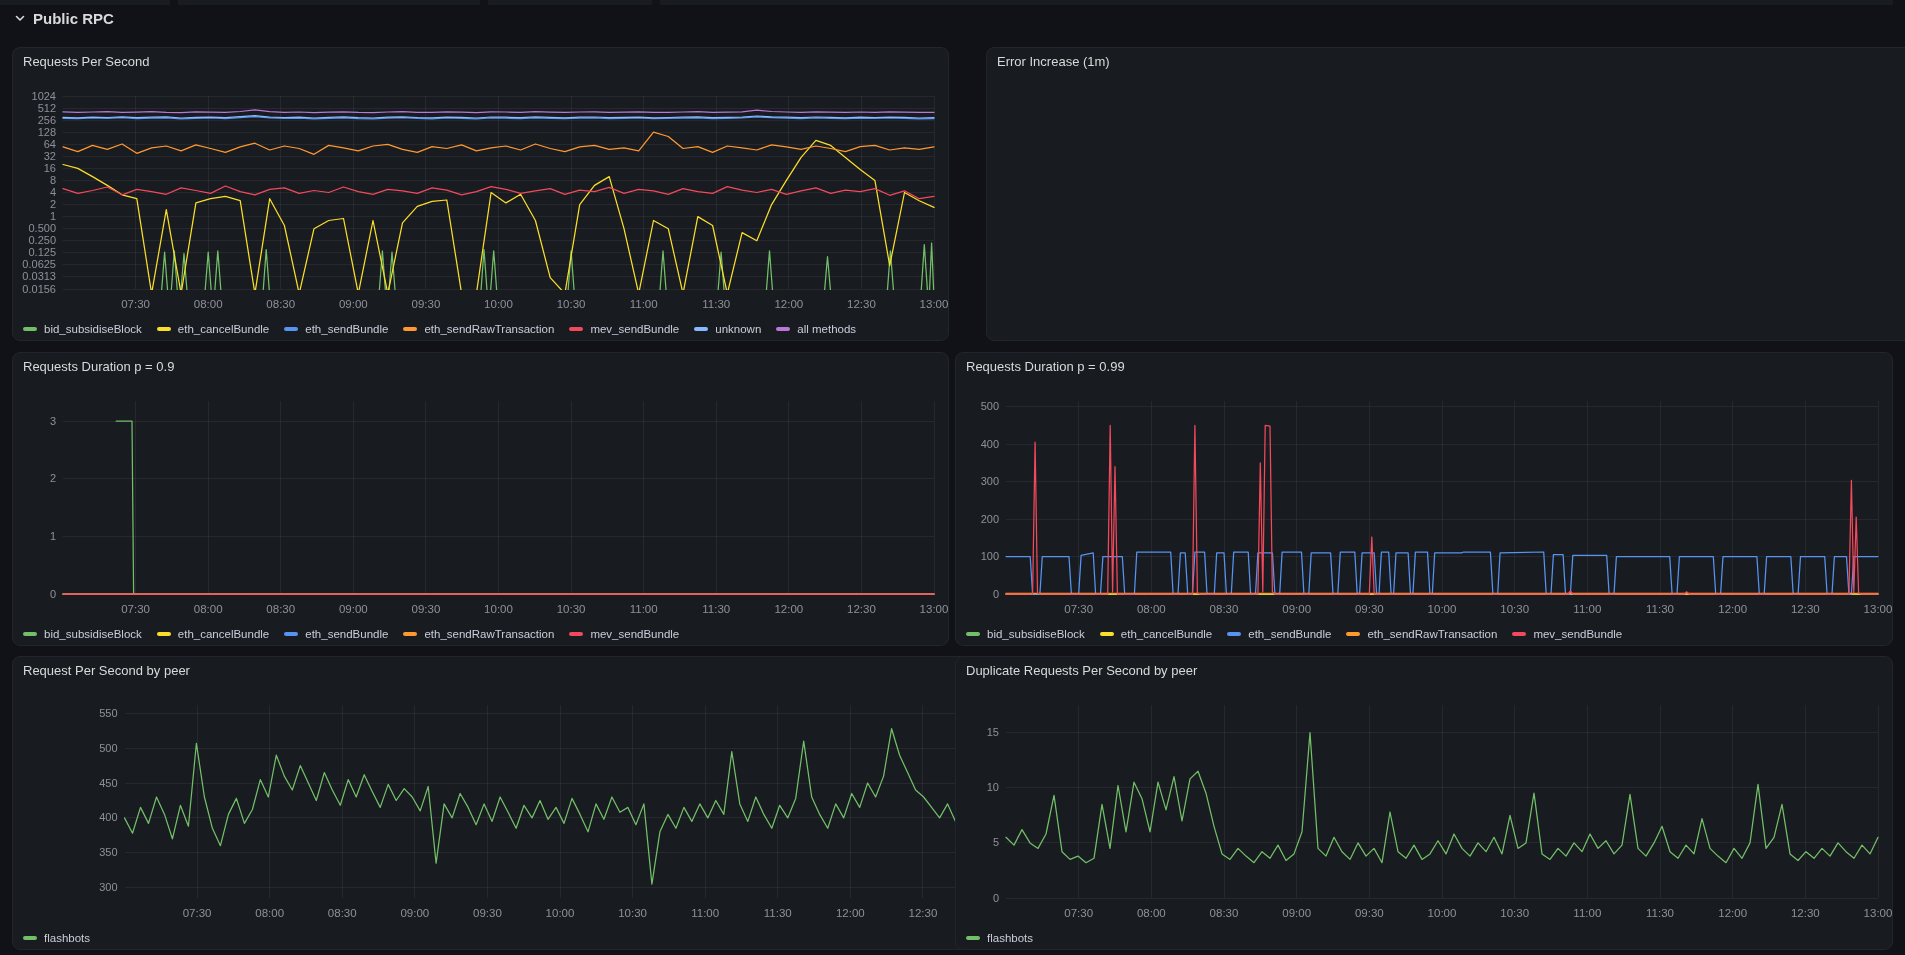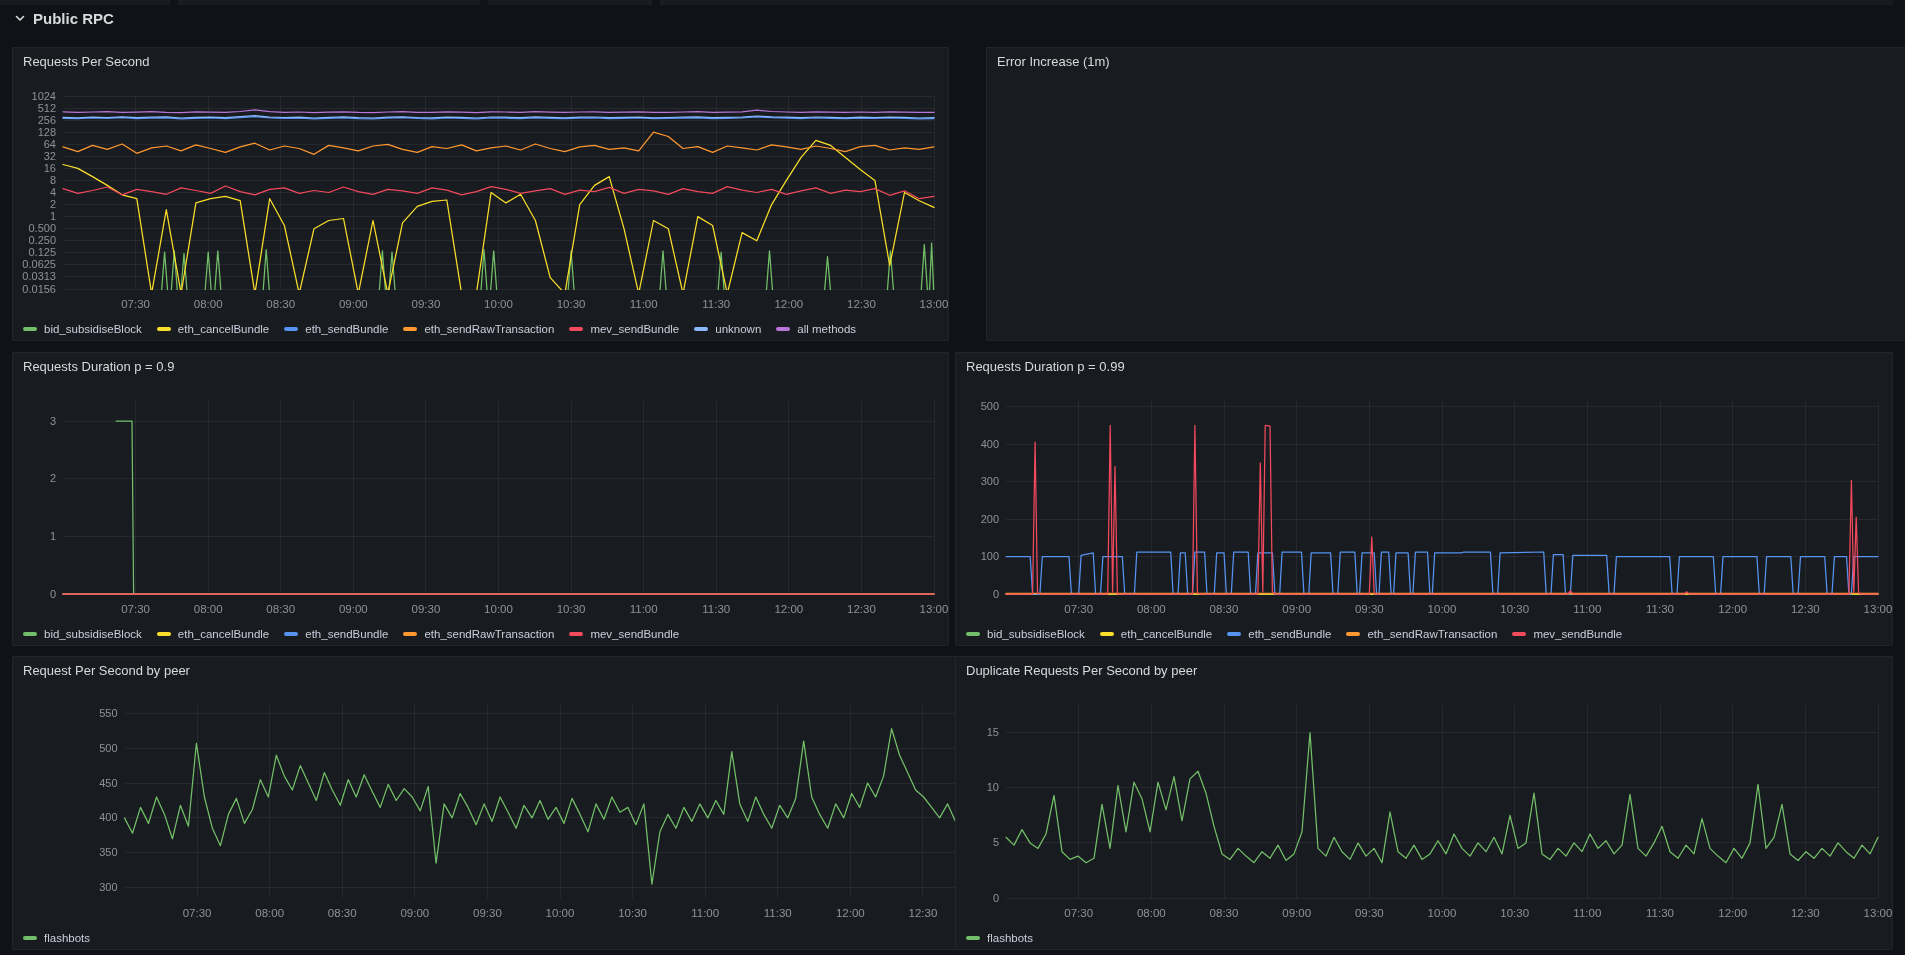--- a/index.html
+++ b/index.html
@@ -1,21 +1,21 @@
 <!DOCTYPE html>
 <html><head>
 <meta charset="utf-8">
 <style>
   html,body{margin:0;padding:0;background:#111217;width:1905px;height:955px;overflow:hidden;
     font-family:"Liberation Sans",sans-serif;position:relative;}
   .top-strip-seg{position:absolute;top:0;height:5px;background:#181b20;}
   .section-header{position:absolute;top:10px;left:14px;display:flex;gap:7px;
     color:#d8d9da;font-size:15px;font-weight:600;cursor:pointer;}
   .chev{display:inline-block;width:12px;height:12px;}
-  .panel{position:absolute;background:#181b1f;border:1px solid #22252b;border-radius:1px;box-sizing:border-box;}
+  .panel{position:absolute;background:#181b1f;border:1px solid #22252b;border-radius:8px;box-sizing:border-box;}
   .panel-title{position:absolute;top:6px;left:10px;font-size:13px;font-weight:500;color:#d8d9da;
     cursor:pointer;z-index:2;white-space:nowrap;}
   .chart{position:absolute;left:0;top:0;width:100%;height:100%;display:block;}
   .no-data{position:absolute;left:0;right:0;top:50%;transform:translateY(-50%);text-align:center;
     color:#8e8e96;font-size:16px;}
   .panel-legend{position:absolute;left:10px;bottom:5px;display:flex;gap:15px;align-items:center;
     font-size:11.5px;color:#ccccdc;white-space:nowrap;z-index:2;}
   .legend-item{display:flex;align-items:center;cursor:pointer;justify-content:space-between;}
   .legend-swatch{width:14px;height:4px;border-radius:2px;display:inline-block;margin-right:7px;}
 </style>

